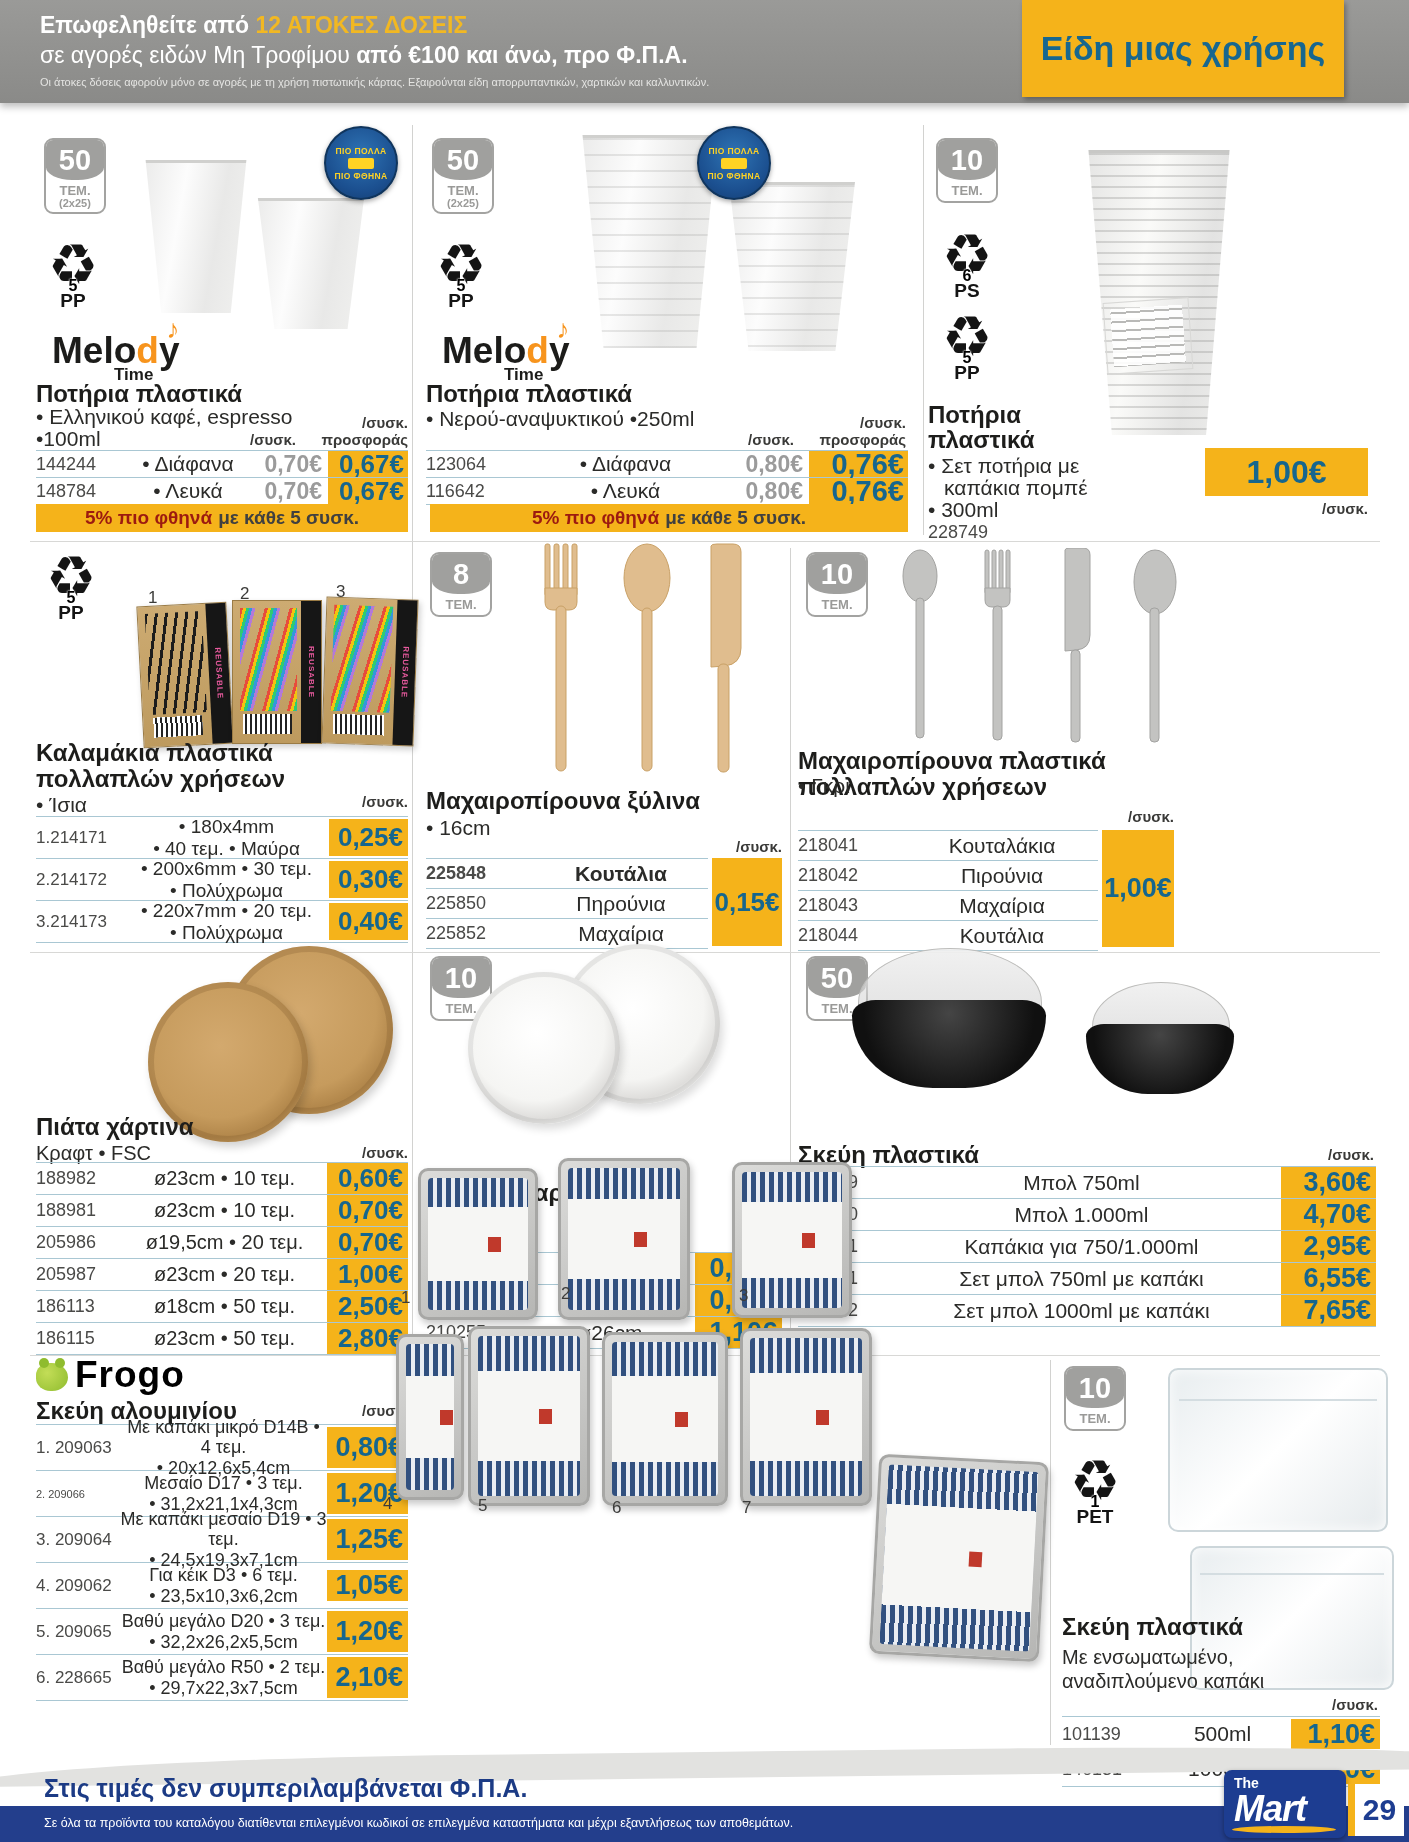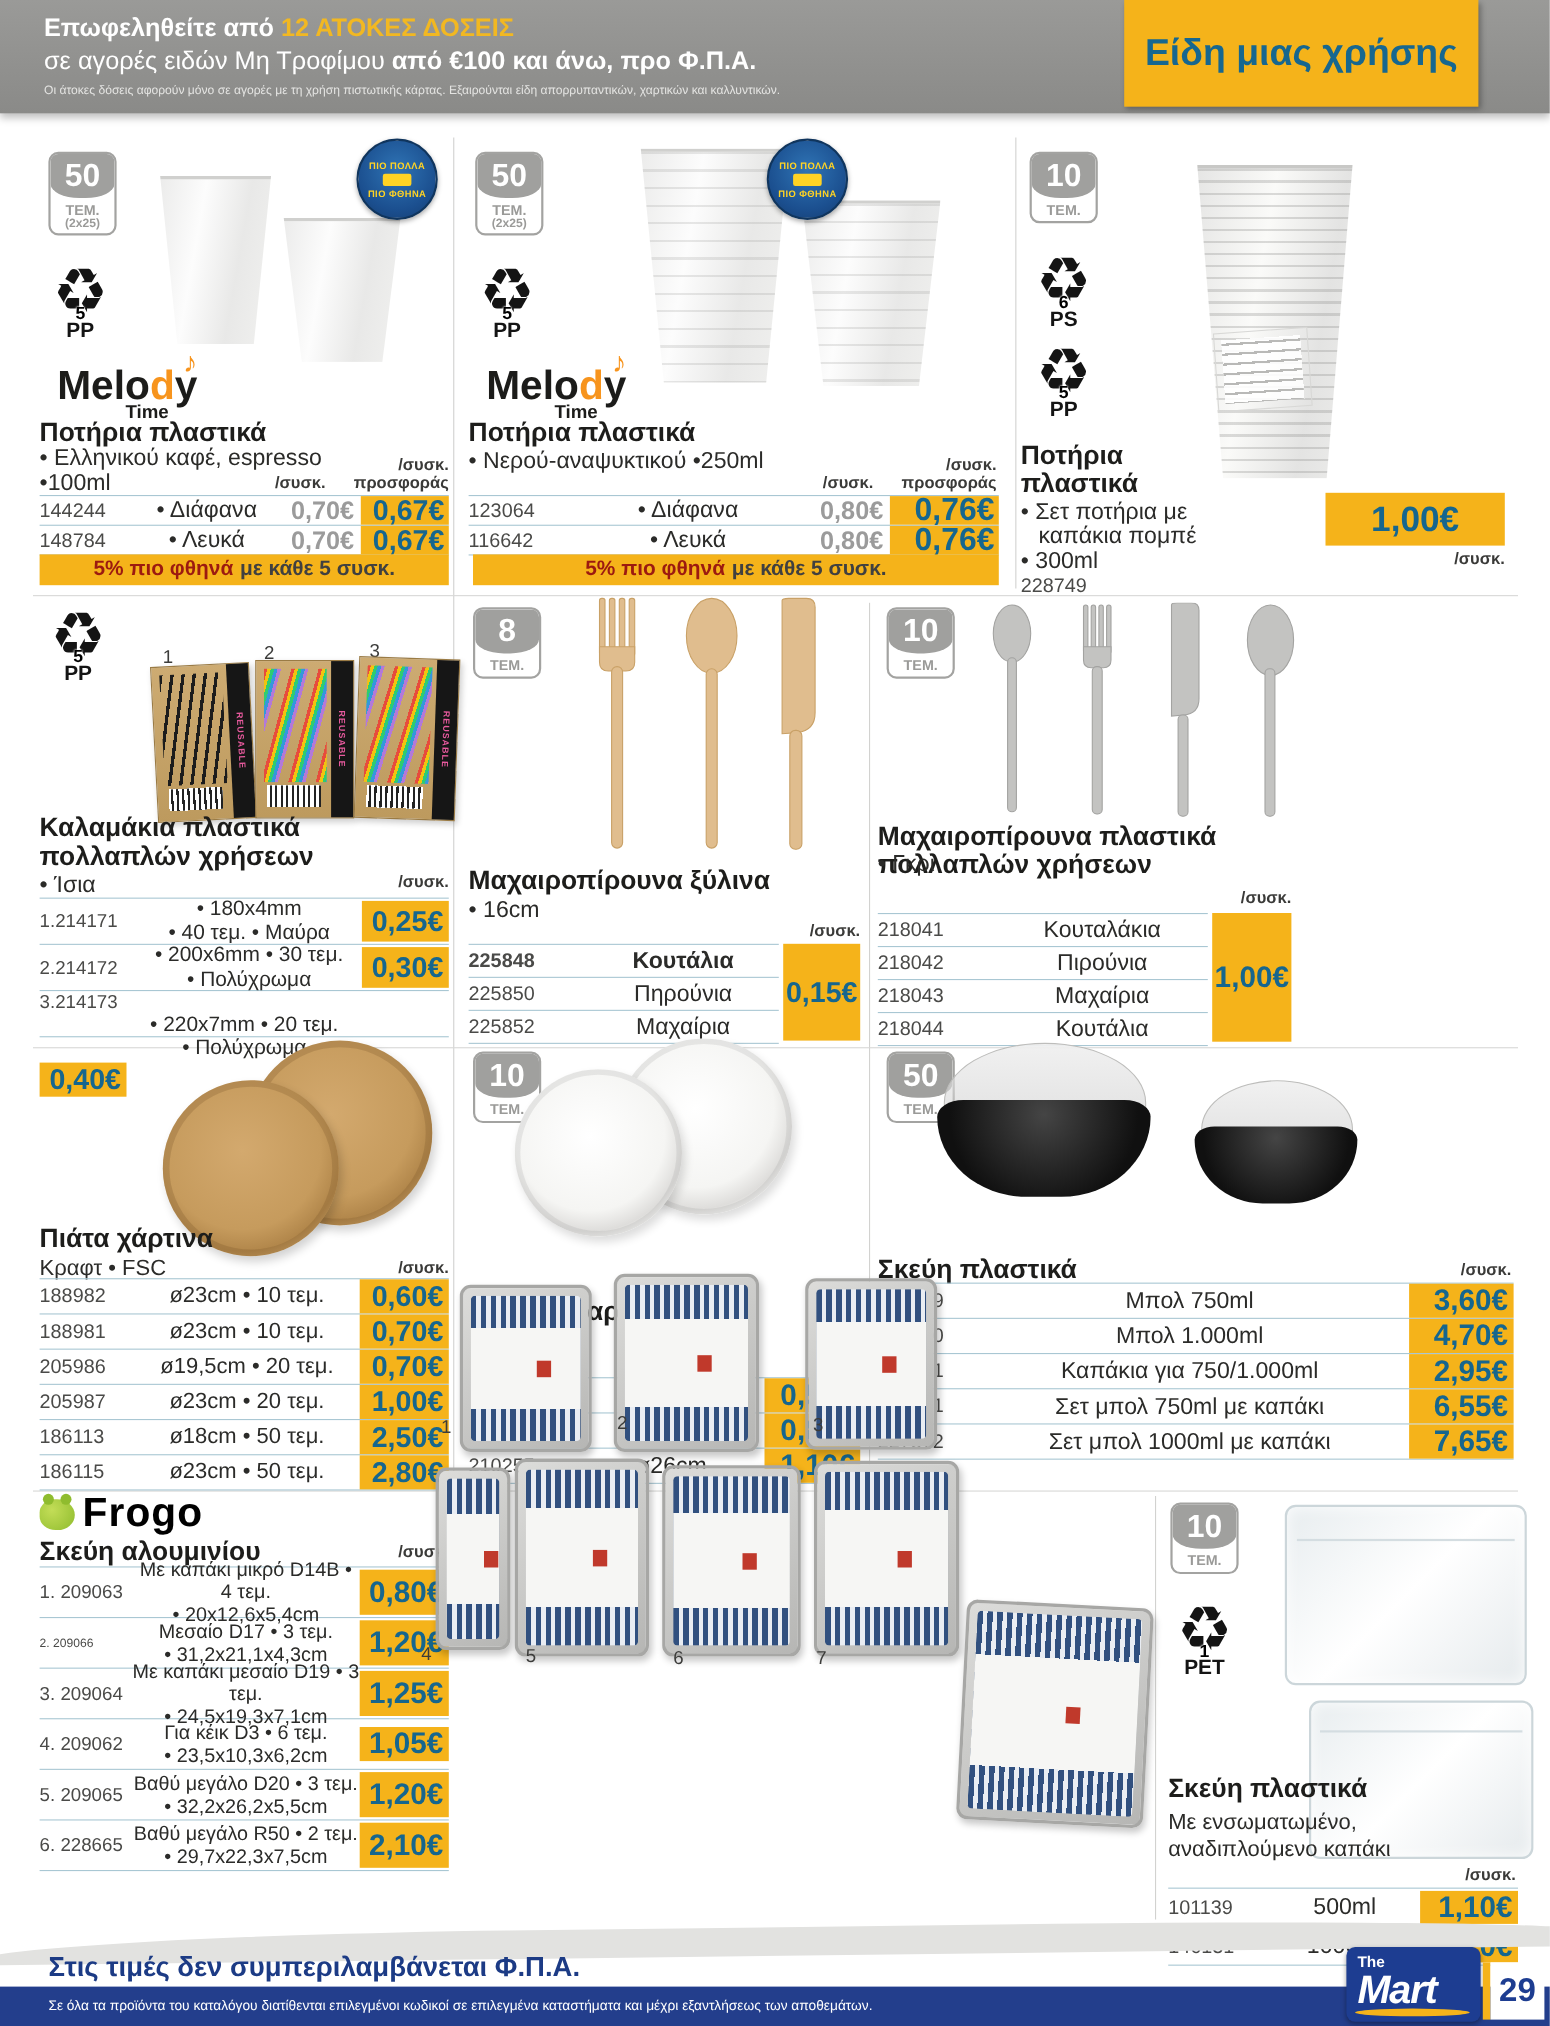--- a/index.html
+++ b/index.html
@@ -319,21 +319,21 @@
       <span class="t-price sep" style="width:74px;">0,25€</span>
     </div>
     <div class="trow" style="height:41px;">
       <span class="t-code" style="width:88px;font-size:17px;">2.214172</span>
       <span class="desc2">
           <span>• 200x6mm • 30 τεμ.</span>
           <span>• Πολύχρωμα</span>
         </span>
       <span class="t-price sep" style="width:74px;">0,30€</span>
     </div>
-    <div class="trow" style="height:41px;flex-direction:column;">
+    <div class="trow" style="height:41px;">
       <span class="t-code" style="width:88px;font-size:17px;">3.214173</span>
       <span class="desc2">
           <span>• 220x7mm • 20 τεμ.</span>
           <span>• Πολύχρωμα</span>
         </span>
       <span class="t-price sep" style="width:74px;">0,40€</span>
     </div>
   </div>
 
   <div class="qbadge" style="left:430px;top:552px;">

